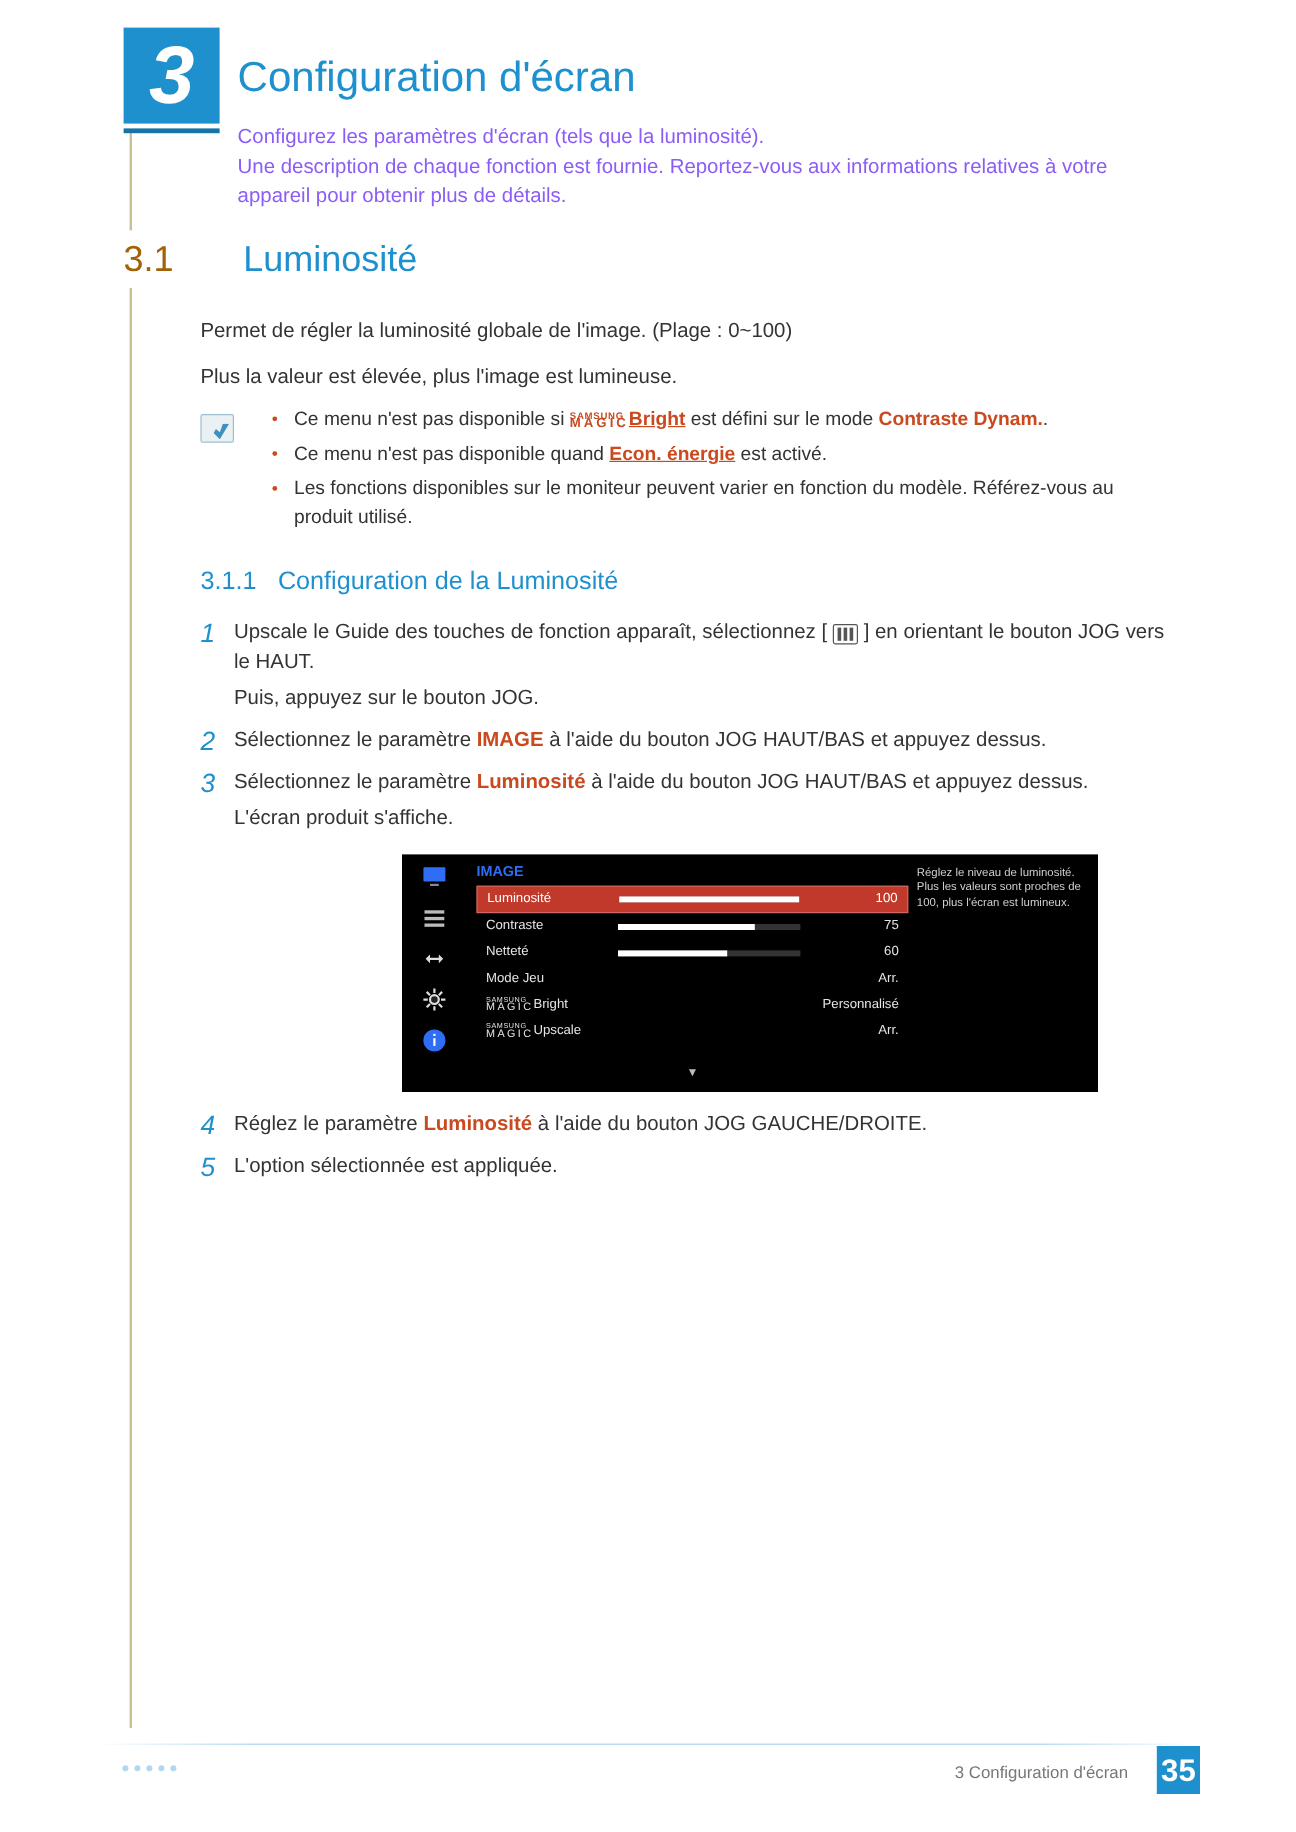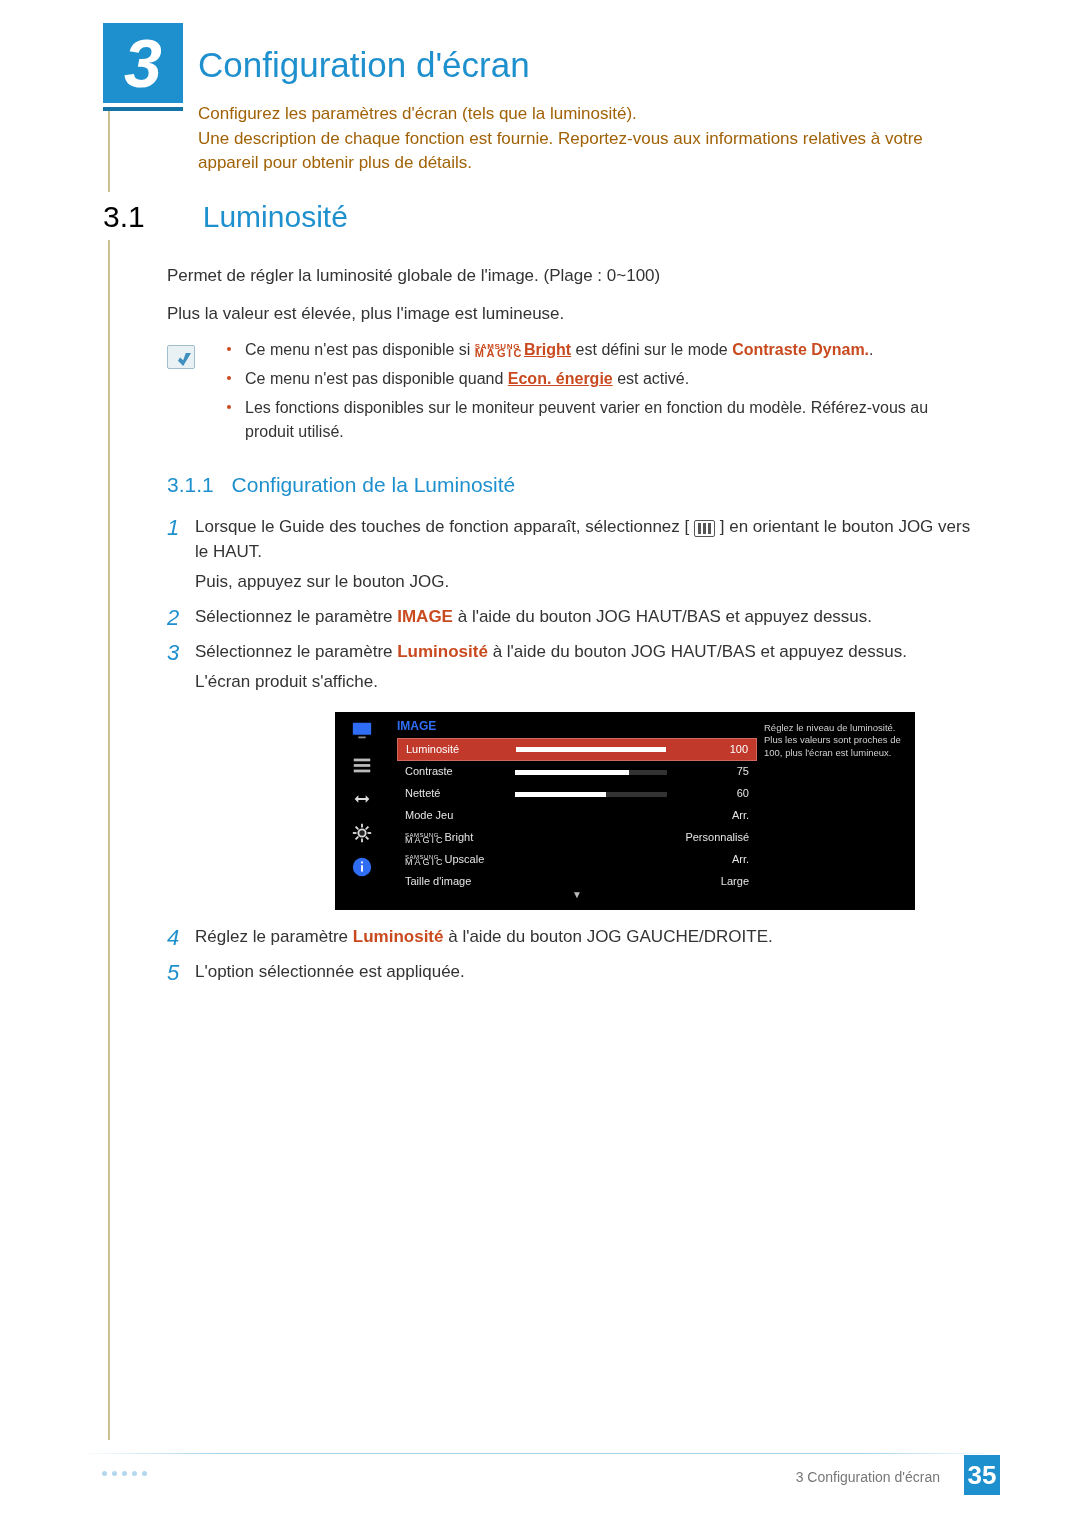--- a/index.html
+++ b/index.html
@@ -40,30 +40,30 @@
     position:absolute;
     left:198px; top:40px;
     color:#1f90ce;
     font-size:35px;
     font-weight:400;
   }
 
   .chapter-intro{
     position:absolute;
     left:198px; right:100px; top:102px;
+    color:#8b5cf6;
+  }
+
+  
+  .section-row{
+    position:absolute;
+    left:103px; top:195px;
+  }
+  .section-num{
     color:#a16207;
-  }
-
-  
-  .section-row{
-    position:absolute;
-    left:103px; top:195px;
-  }
-  .section-num{
-    color:#000000;
     font-size:30px;
     font-weight:400;
     display:inline-block;
     width:95px;
   }
   .section-title{
     color:#1f90ce;
     font-size:30px;
     font-weight:400;
   }
@@ -305,21 +305,21 @@
 </div>
 
 <div class="subhead">
   <span class="subhead-num">3.1.1</span>
   <span>Configuration de la Luminosité</span>
 </div>
 
 <div class="steps">
   <div class="step">
     <span class="step-num">1</span>
-    <span>Lorsque le Guide des touches de fonction apparaît, sélectionnez [</span>
+    <span>Upscale le Guide des touches de fonction apparaît, sélectionnez [</span>
     <span class="menu-glyph">
         <span></span>
         <span></span>
         <span></span>
       </span>
     <span>] en orientant le bouton JOG vers le HAUT.</span>
     <div style="height:6px"></div>
     <span>Puis, appuyez sur le bouton JOG.</span>
   </div>
   <div class="step">
@@ -403,25 +403,20 @@
         <div class="osd-row">
           <div class="osd-label"><span class="magic-osd"><span class="t">SAMSUNG</span><span class="b">MAGIC</span></span>Bright</div>
           <div style="flex: 1 1 auto;"></div>
           <div class="osd-val">Personnalisé</div>
         </div>
         <div class="osd-row">
           <div class="osd-label"><span class="magic-osd"><span class="t">SAMSUNG</span><span class="b">MAGIC</span></span>Upscale</div>
           <div style="flex: 1 1 auto;"></div>
           <div class="osd-val">Arr.</div>
         </div>
-        <div class="osd-row">
-          <div class="osd-label">Taille d'image</div>
-          <div style="flex: 1 1 auto;"></div>
-          <div class="osd-val">Large</div>
-        </div>
       </div>
     <div class="osd-arrow">▼</div>
   </div>
   <div class="osd-help">Réglez le niveau de luminosité. Plus les valeurs sont proches de 100, plus l'écran est lumineux.</div>
 </div>
 
 <div class="steps2">
   <div class="step">
     <span class="step-num">4</span>
     <span>Réglez le paramètre </span>

